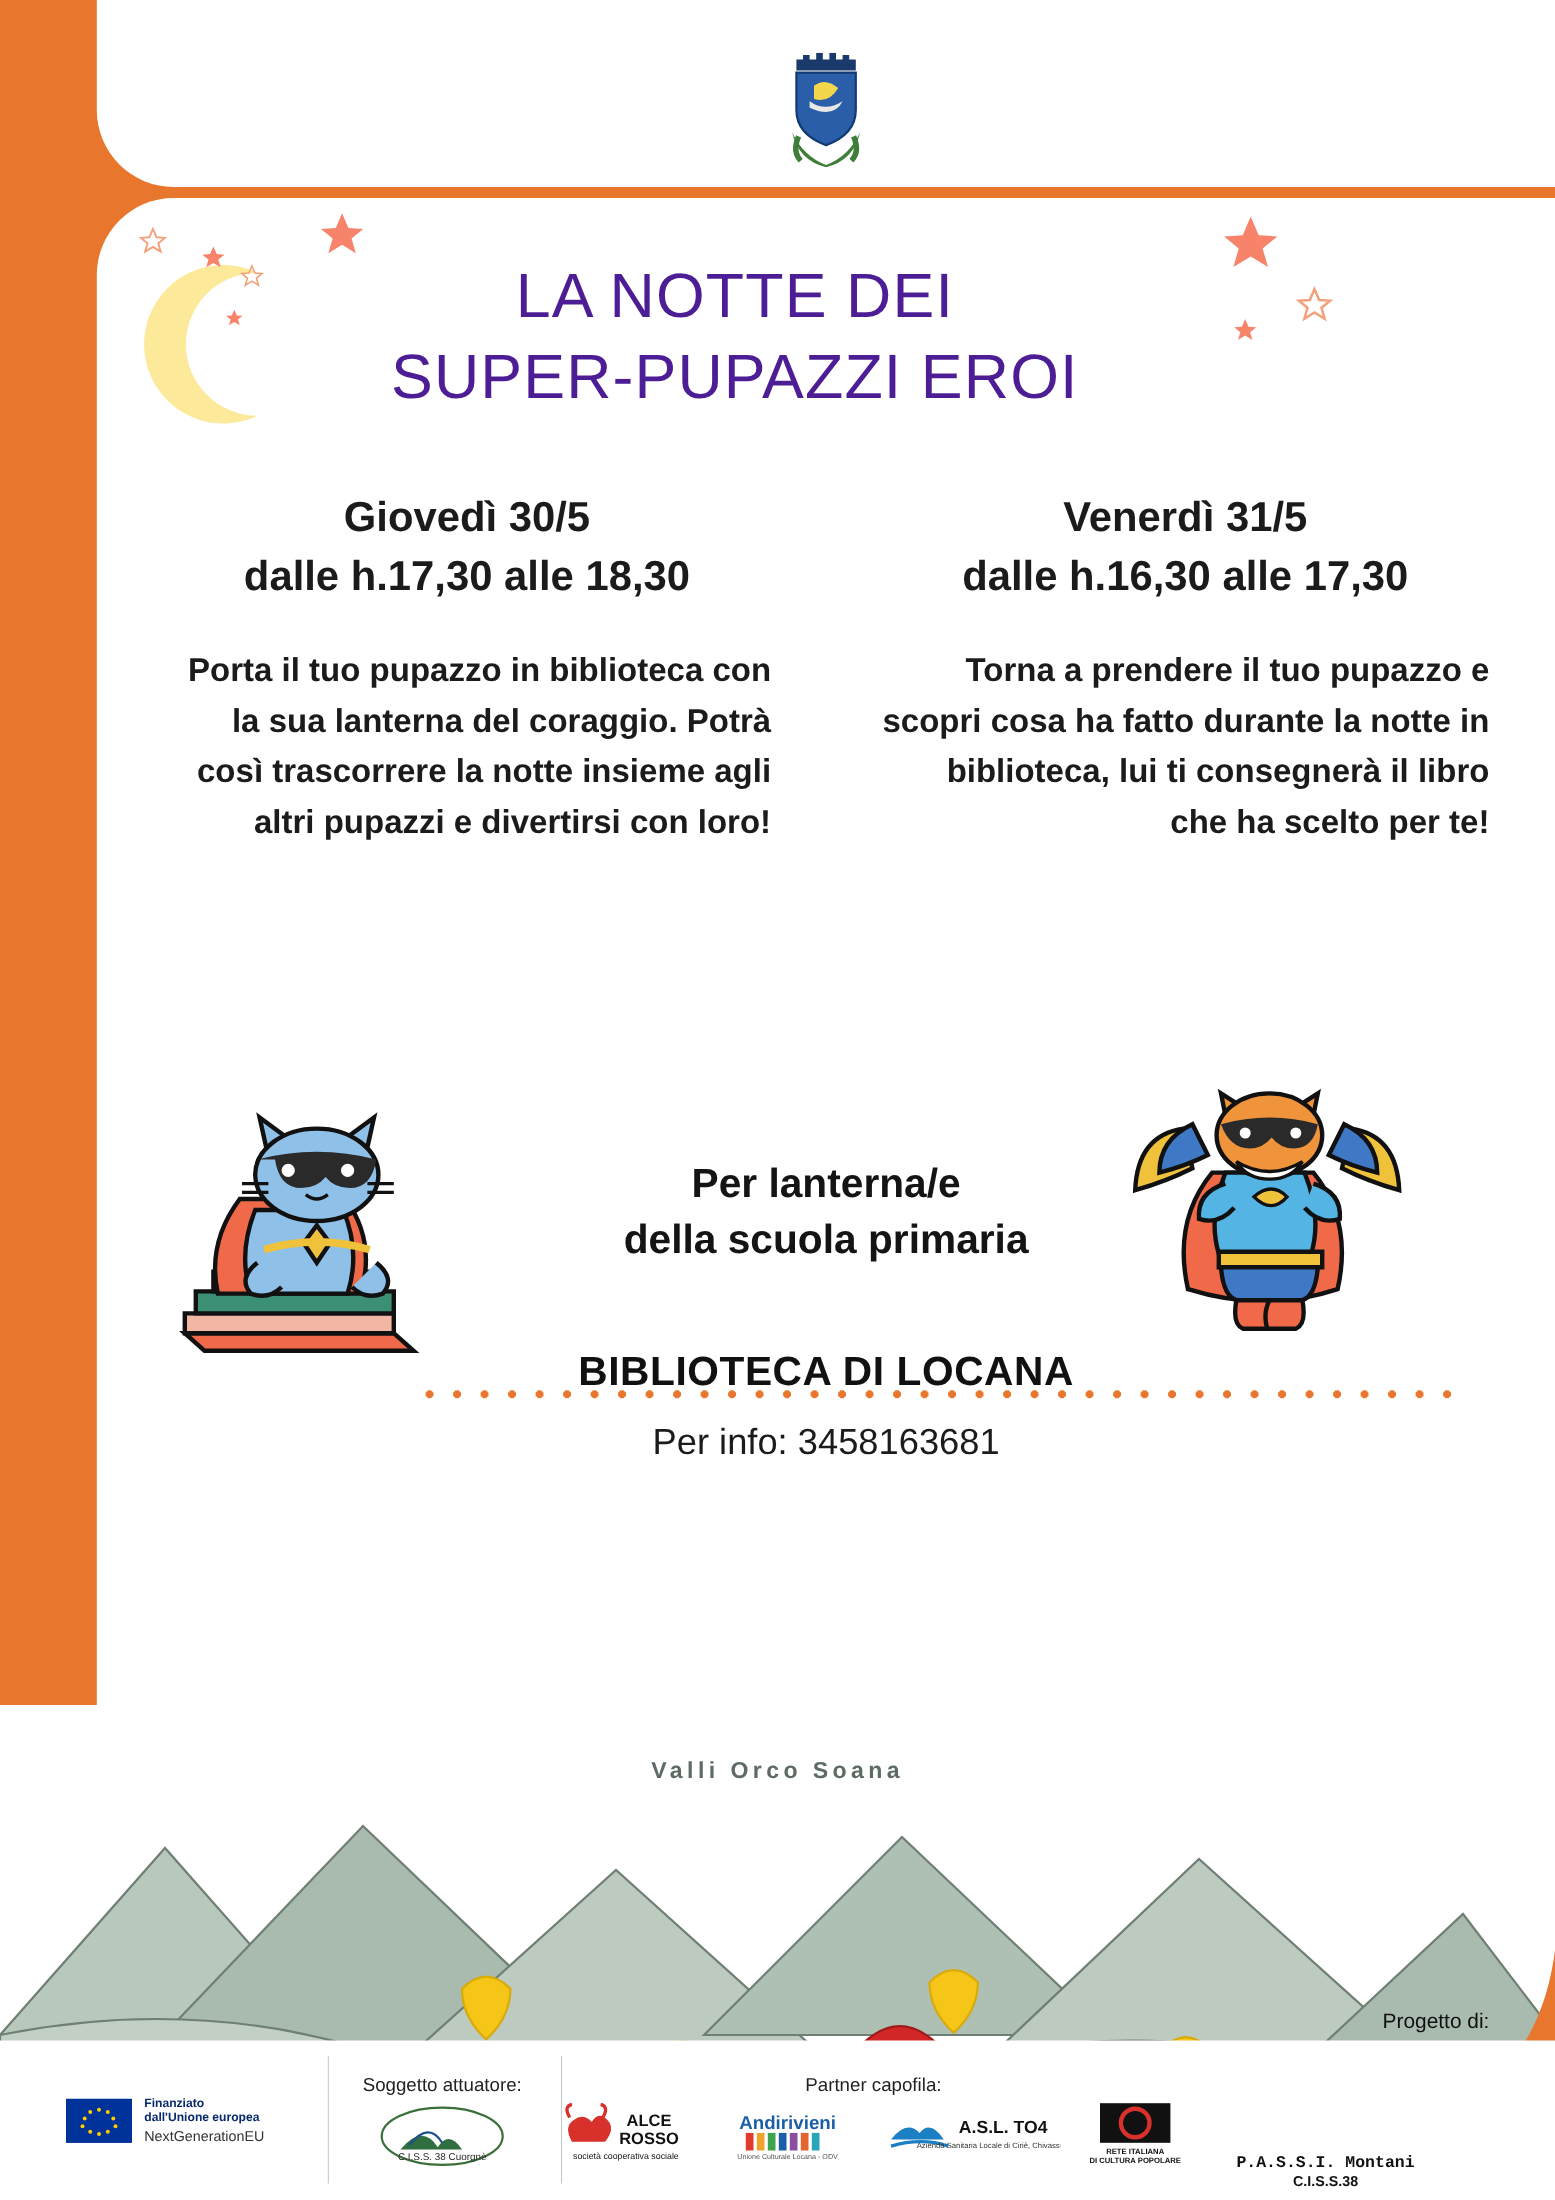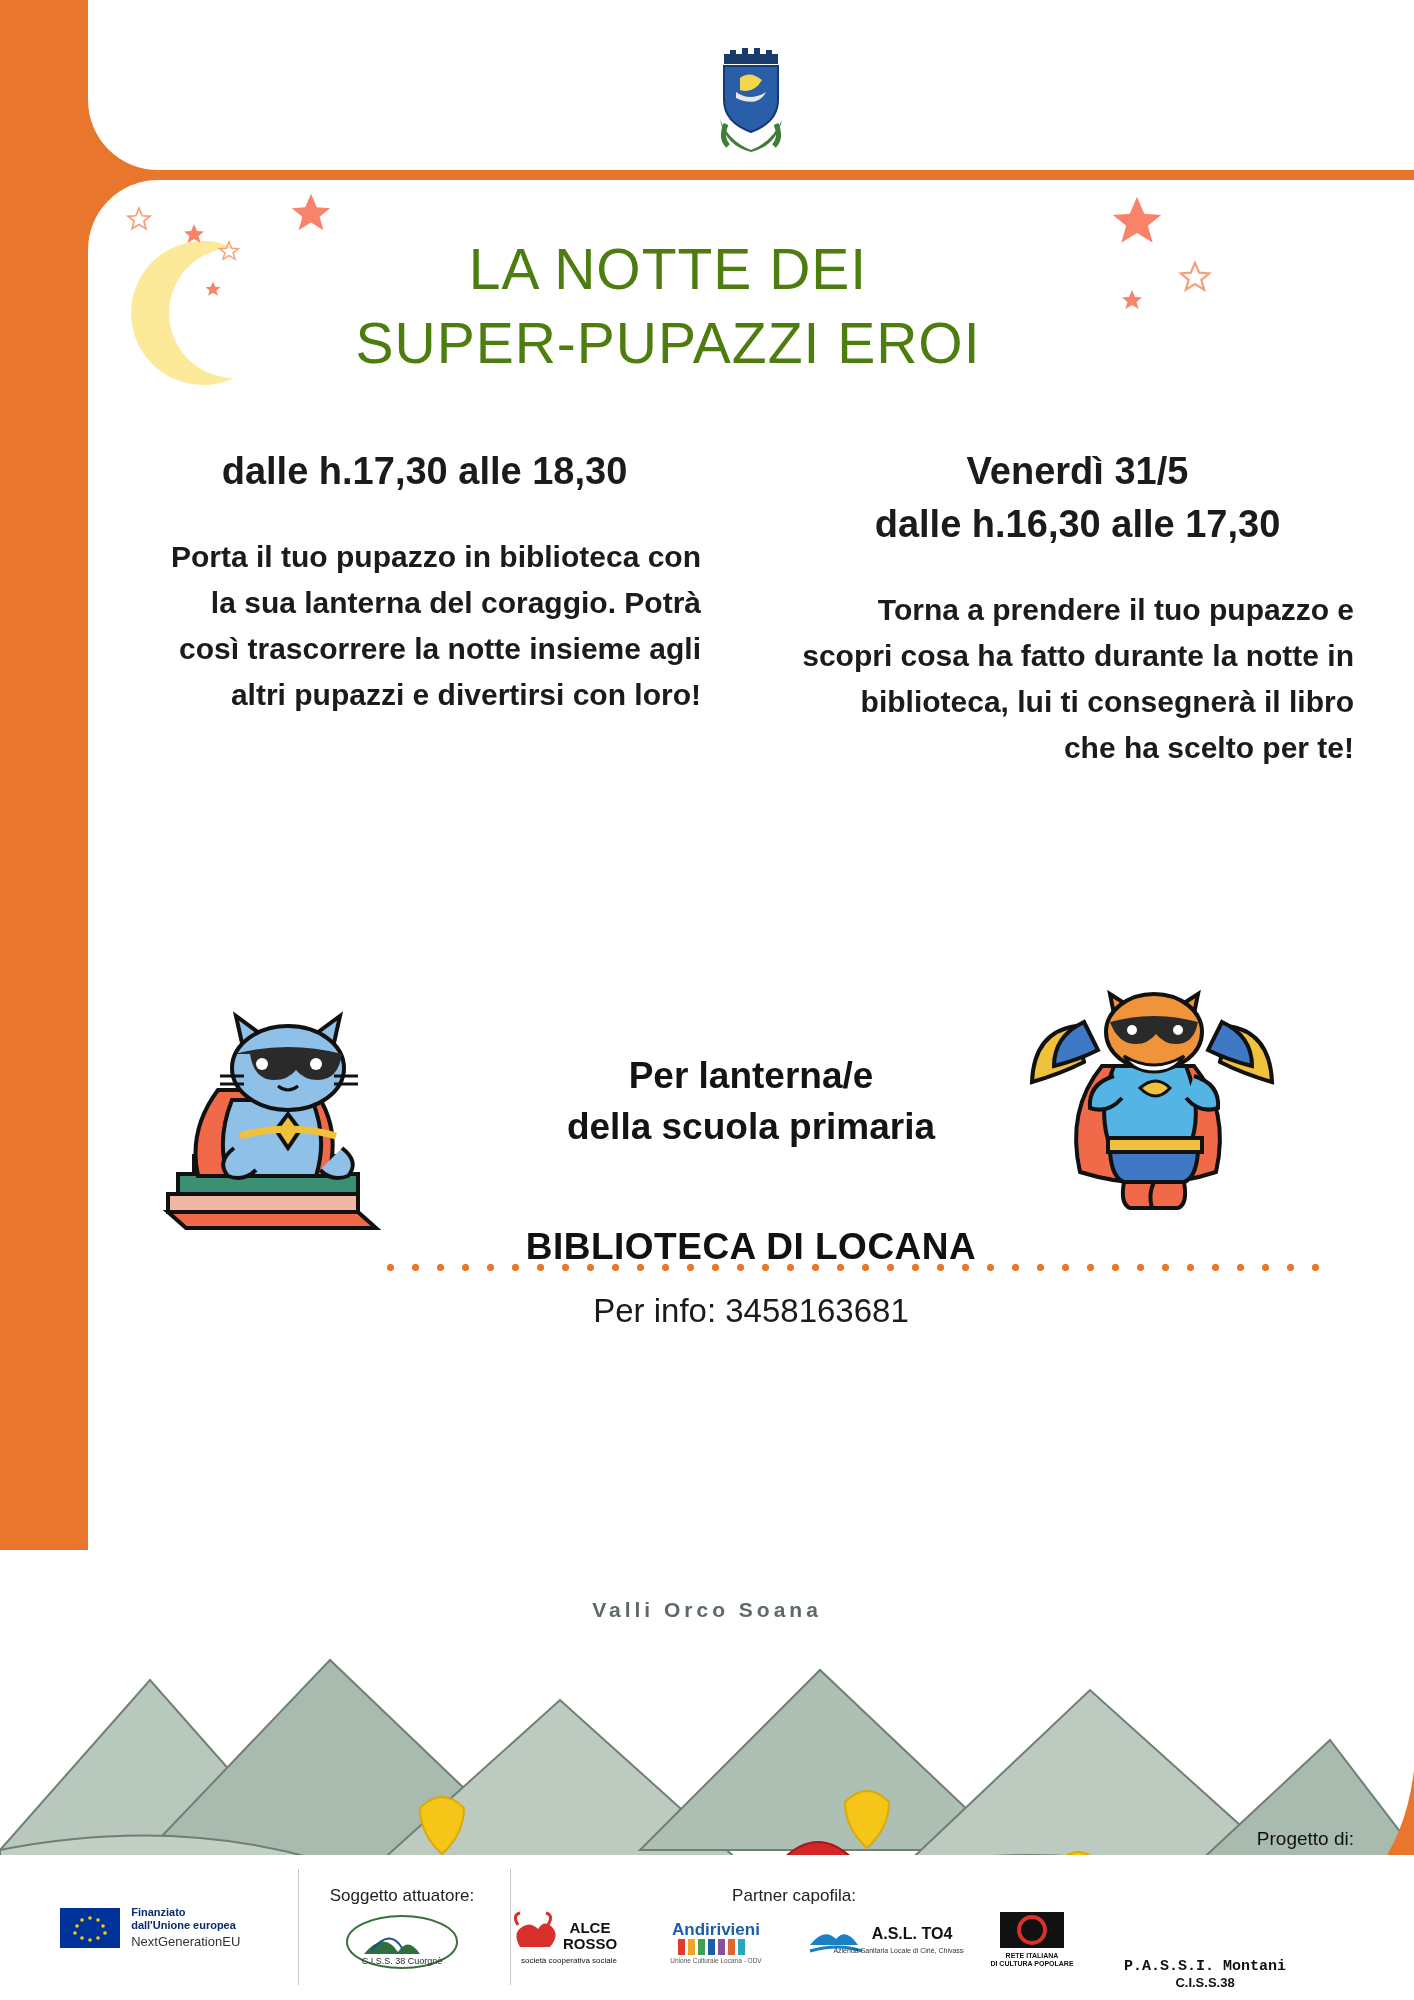--- a/index.html
+++ b/index.html
@@ -39,21 +39,21 @@
     border-bottom-left-radius: 0px;
     overflow: hidden;
   }
 
   
   .title {
     position: absolute;
     left: 0; top: 52px;
     width: 1160px;
     text-align: center;
-    color: #4d7c0f;
+    color: #4c1d95;
     font-size: 57px;
     letter-spacing: 1px;
     line-height: 1.30;
     font-weight: 400;
   }
 
   
   .moon {
     position: absolute;
     left: 28px; top: 48px;
@@ -242,20 +242,21 @@
   </svg>
 
   <div class="title">
     <div>LA NOTTE DEI</div>
     <div>SUPER-PUPAZZI EROI</div>
   </div>
 
   <div class="cols">
     <div class="col left">
       <div class="col-date">
+        <div>Giovedì 30/5</div>
         <div>dalle h.17,30 alle 18,30</div>
       </div>
       <div class="col-text">Porta il tuo pupazzo in biblioteca con la sua lanterna del coraggio. Potrà così trascorrere la notte insieme agli altri pupazzi e divertirsi con loro!</div>
     </div>
     <div class="col right">
       <div class="col-date">
         <div>Venerdì 31/5</div>
         <div>dalle h.16,30 alle 17,30</div>
       </div>
       <div class="col-text">Torna a prendere il tuo pupazzo e scopri cosa ha fatto durante la notte in biblioteca, lui ti consegnerà il libro che ha scelto per te!</div>

